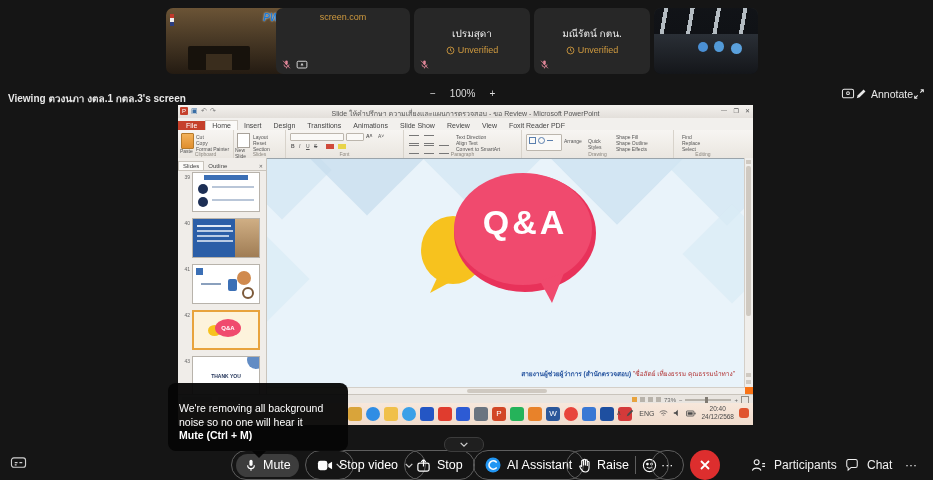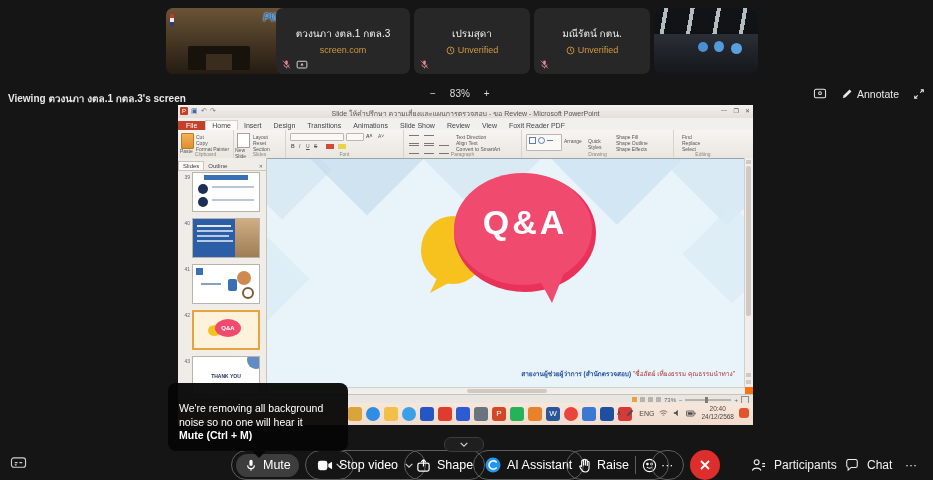--- a/index.html
+++ b/index.html
@@ -9,21 +9,21 @@
   
   .tile{position:absolute;top:8px;height:66px;border-radius:7px;overflow:hidden;background:#272727;}
   .tile .nm{font-size:10px;color:#f0f0f0;text-align:center;margin-top:18px;}
   .tile .sub{font-size:9px;color:#cf9a3f;text-align:center;margin-top:4px;display:flex;justify-content:center;align-items:center;gap:3px;}
   .tile .corner{position:absolute;left:5px;bottom:4px;display:flex;gap:4px;align-items:center;}
   .vid1{background:linear-gradient(180deg,#6b5436 0%,#4a3a26 45%,#241b12 100%);}
   .vid2{background:linear-gradient(180deg,#23262b 0%,#15171b 60%,#0d0e11 100%);}
   
   .viewbar{position:absolute;left:0;top:88px;width:100%;height:18px;font-size:10px;color:#e8e8e8;}
   .zoomctl{position:absolute;left:430px;top:0;display:flex;gap:14px;align-items:center;font-size:10px;color:#ddd;}
-  .topright{position:absolute;right:8px;top:0;display:flex;gap:14px;align-items:center;font-size:10.5px;color:#e8e8e8;}
+  .topright{position:absolute;right:8px;top:0;display:flex;align-items:center;font-size:10.5px;color:#e8e8e8;}
   
   .screen{position:absolute;left:178px;top:105px;width:575px;height:320px;background:#fff;font-family:"Liberation Sans",sans-serif;}
   .ptitle{position:absolute;left:0;top:0;width:100%;height:13px;background:linear-gradient(#f3f1ee,#e3dfda);
           border-bottom:1px solid #cfcac3;color:#555;font-size:7px;}
   .ptabs{position:absolute;left:0;top:13px;width:100%;height:12px;background:#f2f0ed;border-bottom:1px solid #d4cfc8;
          display:flex;align-items:flex-end;font-size:7px;color:#444;}
   .ptab{padding:1px 6px 1px 6px;}
   .ptab.sel{background:#fbfaf8;border:1px solid #d4cfc8;border-bottom:none;}
   .ptab.file{background:#c5402b;color:#fff;padding:1px 8px;}
   .ribbon{position:absolute;left:0;top:25px;width:100%;height:28px;background:linear-gradient(#f7f5f2,#eae6e0);
@@ -63,21 +63,20 @@
 <div class="stage">
 
   <div class="tile vid1" style="left:166px;width:126px;">
     <div class="abs" style="left:4px;top:6px;width:4px;height:12px;background:linear-gradient(#c0392b 33%,#eee 33%,#eee 66%,#2c3e80 66%);"></div>
     <div class="abs" style="right:6px;top:4px;font-size:10px;font-weight:bold;font-style:italic;color:#1f7ad4;text-shadow:0 0 2px #fff;">PWA</div>
     <div class="abs" style="left:22px;top:38px;width:62px;height:24px;background:#17120c;border-radius:2px;"></div>
     <div class="abs" style="left:40px;top:46px;width:26px;height:16px;background:#3a2d1d;"></div>
   </div>
 
   <div class="tile" style="left:276px;width:134px;">
-    <div class="nm">ตวงนภา งตล.1 กตล.3</div>
     <div class="sub">screen.com</div>
     <div class="corner">
       <span class="ic">
           <svg width="11" height="11" viewBox="0 0 16 16" stroke="#e4889a" fill="#e4889a">
             <rect x="6.2" y="2" width="3.6" height="6.5" rx="1.8" stroke="none"></rect>
             <path d="M4.3 8a3.7 3.7 0 0 0 7.4 0M8 11.7v2" fill="none" stroke-width="1.2"></path>
             <line x1="3" y1="2.5" x2="13" y2="13.5" stroke-width="1.2"></line>
           </svg>
         </span>
       <span class="ic">
@@ -138,21 +137,21 @@
     <div class="abs" style="left:0;top:26px;width:104px;height:40px;background:linear-gradient(#2a2f36,#14161a);"></div>
     <div class="abs" style="left:44px;top:34px;width:10px;height:10px;border-radius:50%;background:#4a8fd4;"></div>
     <div class="abs" style="left:60px;top:33px;width:10px;height:11px;border-radius:50%;background:#529ad8;"></div>
     <div class="abs" style="left:77px;top:35px;width:11px;height:11px;border-radius:50%;background:#5aa0dc;"></div>
   </div>
 
   <div class="viewbar">
     <span class="abs" style="left:8px;top:3px;font-weight:bold;">Viewing ตวงนภา งตล.1 กตล.3's screen</span>
     <div class="zoomctl">
       <span>−</span>
-      <span>83%</span>
+      <span>100%</span>
       <span>+</span>
     </div>
     <div class="topright">
       <span class="ic">
           <svg width="14" height="12" viewBox="0 0 16 14" fill="none" stroke="#e8e8e8" stroke-width="1.2">
             <rect x="1.5" y="1.5" width="13" height="10" rx="2"></rect>
             <circle cx="8" cy="6" r="1.6"></circle>
           </svg>
         </span>
       <span style="display:flex;gap:4px;align-items:center;">
@@ -472,21 +471,21 @@
       </span>
   </div>
 
   <div class="pill" style="left:404px;">
     <span class="ic">
         <svg width="15" height="15" viewBox="0 0 16 16" fill="none" stroke="#fff" stroke-width="1.3">
           <rect x="2" y="5.5" width="12" height="8.5" rx="2"></rect>
           <path d="M8 9V1.8M8 1.8L5.6 4.2M8 1.8l2.4 2.4"></path>
         </svg>
       </span>
-    <span>Shape</span>
+    <span>Stop</span>
   </div>
 
   <div class="pill" style="left:473px;">
     <span class="ic">
         <svg width="16" height="16" viewBox="0 0 16 16">
           <circle cx="8" cy="8" r="7.5" fill="#2196f3"></circle>
           <path d="M11.2 5a4.2 4.2 0 1 0 0 6" stroke="#fff" stroke-width="1.7" fill="none" stroke-linecap="round"></path>
         </svg>
       </span>
     <span>AI Assistant</span>

